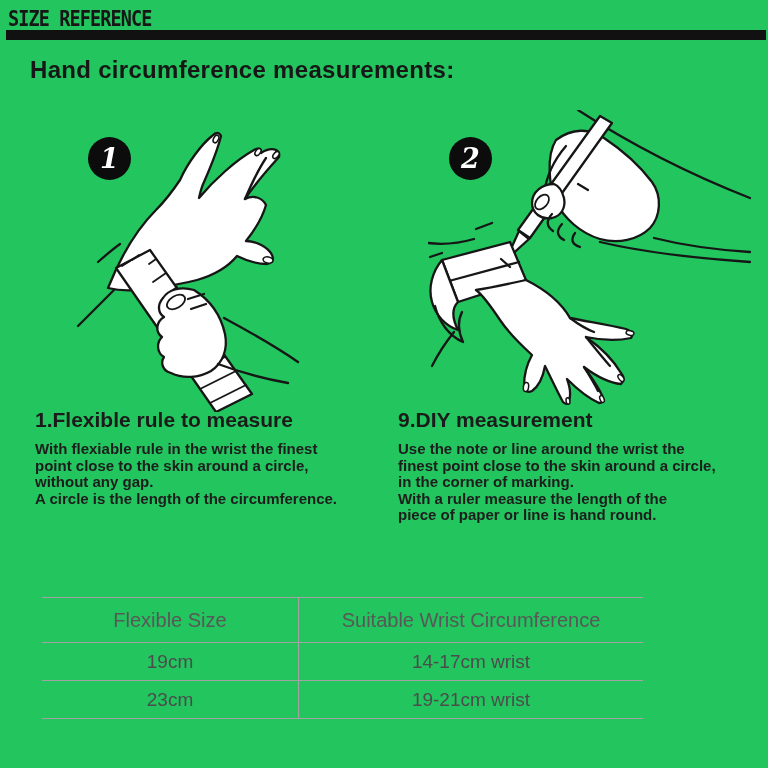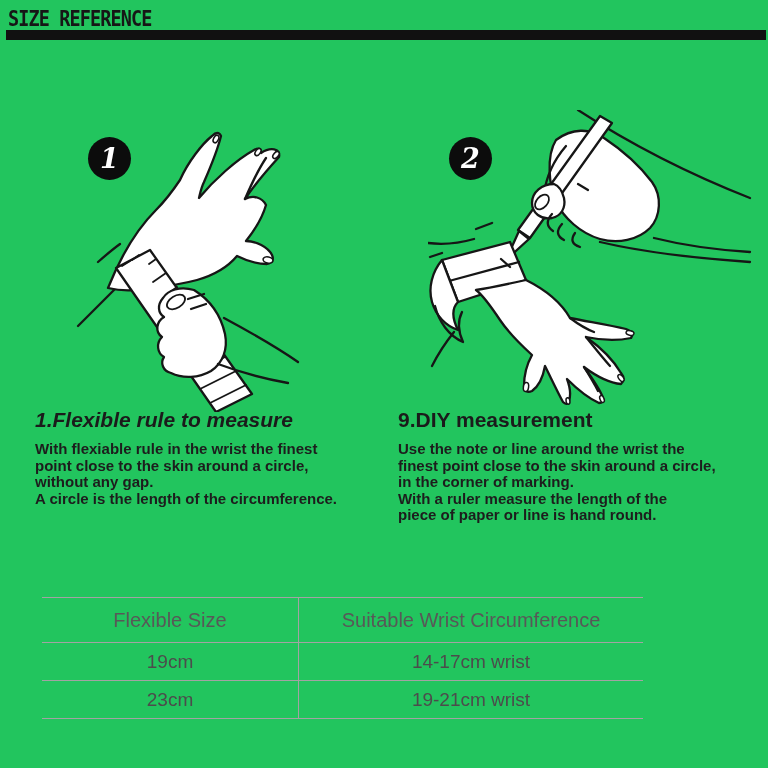--- a/index.html
+++ b/index.html
@@ -17,21 +17,21 @@
   .badge{position:absolute;width:43px;height:43px;border-radius:50%;background:#0c0c0c;
          color:#ffffff;display:flex;align-items:center;justify-content:center;
          font-family:"DejaVu Serif",serif;font-style:italic;font-weight:700;font-size:27px;}
   .badge1{left:88px;top:137px;}
   .badge2{left:449px;top:137px;}
   .fig{position:absolute;}
   .fig1{left:60px;top:112px;}
   .fig2{left:428px;top:110px;}
   
   .sec-head{position:absolute;top:408px;font-size:21px;font-weight:700;color:#1b1b1b;white-space:nowrap;}
-  .sec-head.left{left:35px;font-style:italic;}
+  .sec-head.left{left:35px;}
   .sec-head.right{left:398px;}
   .sec-body{position:absolute;top:441px;font-size:15px;line-height:16.5px;font-weight:700;
             color:#1d1d1d;white-space:pre-line;}
   .sec-body.left{left:35px;width:350px;}
   .sec-body.right{left:398px;width:365px;}
   
   .size-table{position:absolute;left:42px;top:597px;width:601px;border-collapse:collapse;}
   .size-table th,.size-table td{padding:0;text-align:center;vertical-align:middle;
       font-weight:400;border-top:1px solid #a3a3a3;}
   .size-table tr:last-child td{border-bottom:1px solid #a3a3a3;}
@@ -40,20 +40,21 @@
   .size-table td{height:37px;font-size:19px;color:#4c4c4c;}
 </style>
 </head>
 <body>
 
 <div class="page">
 
   <div class="size-ref">SIZE REFERENCE</div>
   <div class="top-bar"></div>
 
+  <div class="main-title">Hand circumference measurements:</div>
 
   <svg class="fig fig1" width="335" height="300" viewBox="0 0 335 300">
     <g stroke="#161616" stroke-width="2.3" fill="none" stroke-linecap="round" stroke-linejoin="round">
       <g>
         <path d="M 18 214 C 34 198 48 184 62 170"></path>
         <path d="M 38 150 C 46 143 53 137 60 132"></path>
       </g>
       <g>
         <path fill="#ffffff" d="M 48 176 C 60 146 76 118 96 98 C 104 90 112 80 120 68
           C 128 50 142 32 152 24 Q 158 18 161 24 C 158 36 151 54 144 70 C 141 76 140 82 139 86

